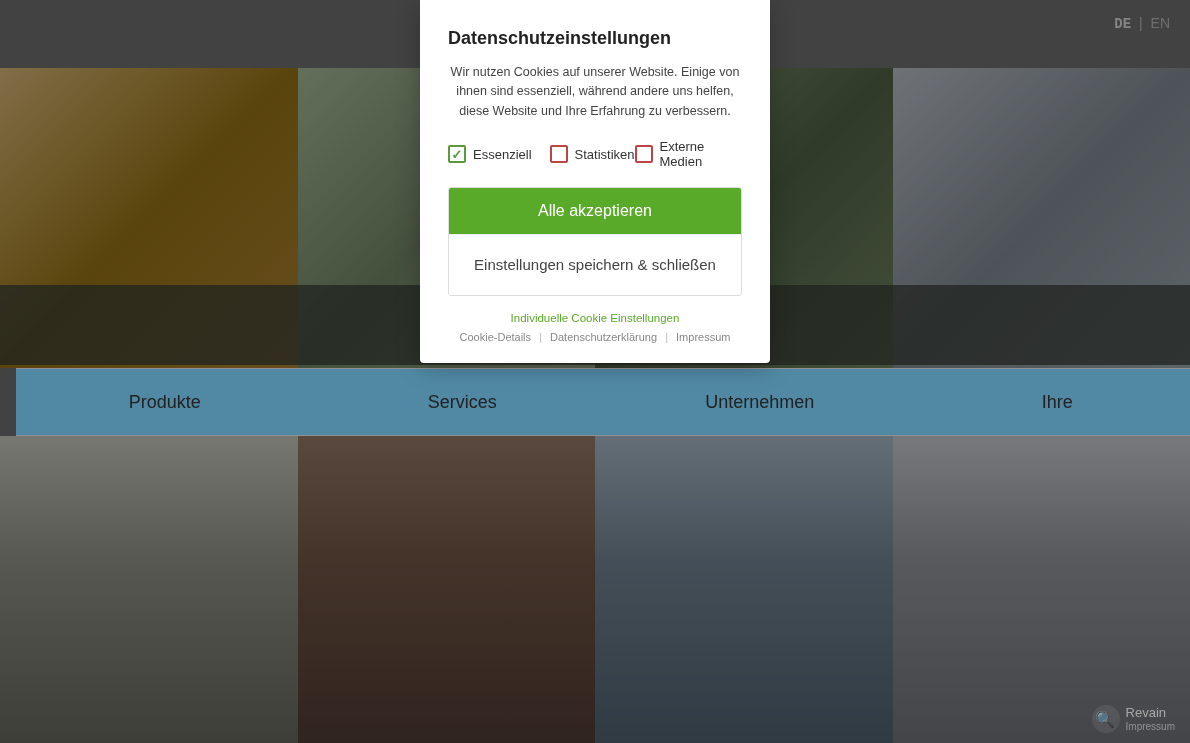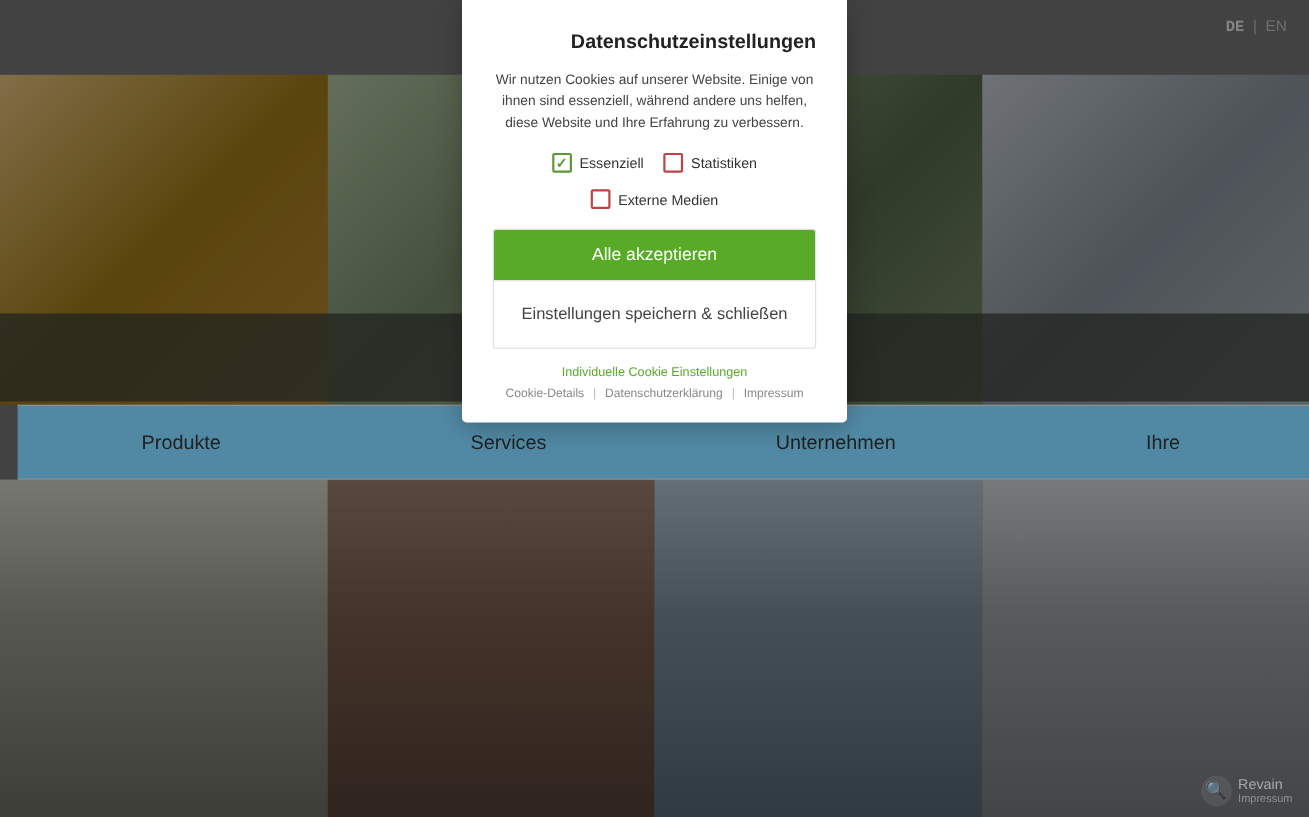--- a/index.html
+++ b/index.html
@@ -142,38 +142,38 @@
       top: 0; left: 50%;
       transform: translateX(-50%);
       width: 350px;
       background: #fff;
       border-radius: 0 0 4px 4px;
       padding: 28px 28px 20px 28px;
       z-index: 20;
       box-shadow: 0 4px 24px rgba(0,0,0,0.25);
     }
     .modal-title {
-      text-align: right;
+      text-align: left;
       font-size: 18px;
       font-weight: 600;
       color: #222;
       margin-bottom: 14px;
     }
     .modal-description {
       text-align: center;
       font-size: 12.5px;
       color: #444;
       line-height: 1.55;
       margin-bottom: 18px;
     }
     .modal-checkboxes {
       display: flex;
-      flex-direction: column;
-      align-items: center;
-      gap: 15px;
+      flex-direction: row;
+      align-items: center;
+      gap: 0;
       margin-bottom: 18px;
     }
     .checkbox-row {
       display: flex;
       align-items: center;
       gap: 18px;
     }
     .checkbox-item {
       display: flex;
       align-items: center;

